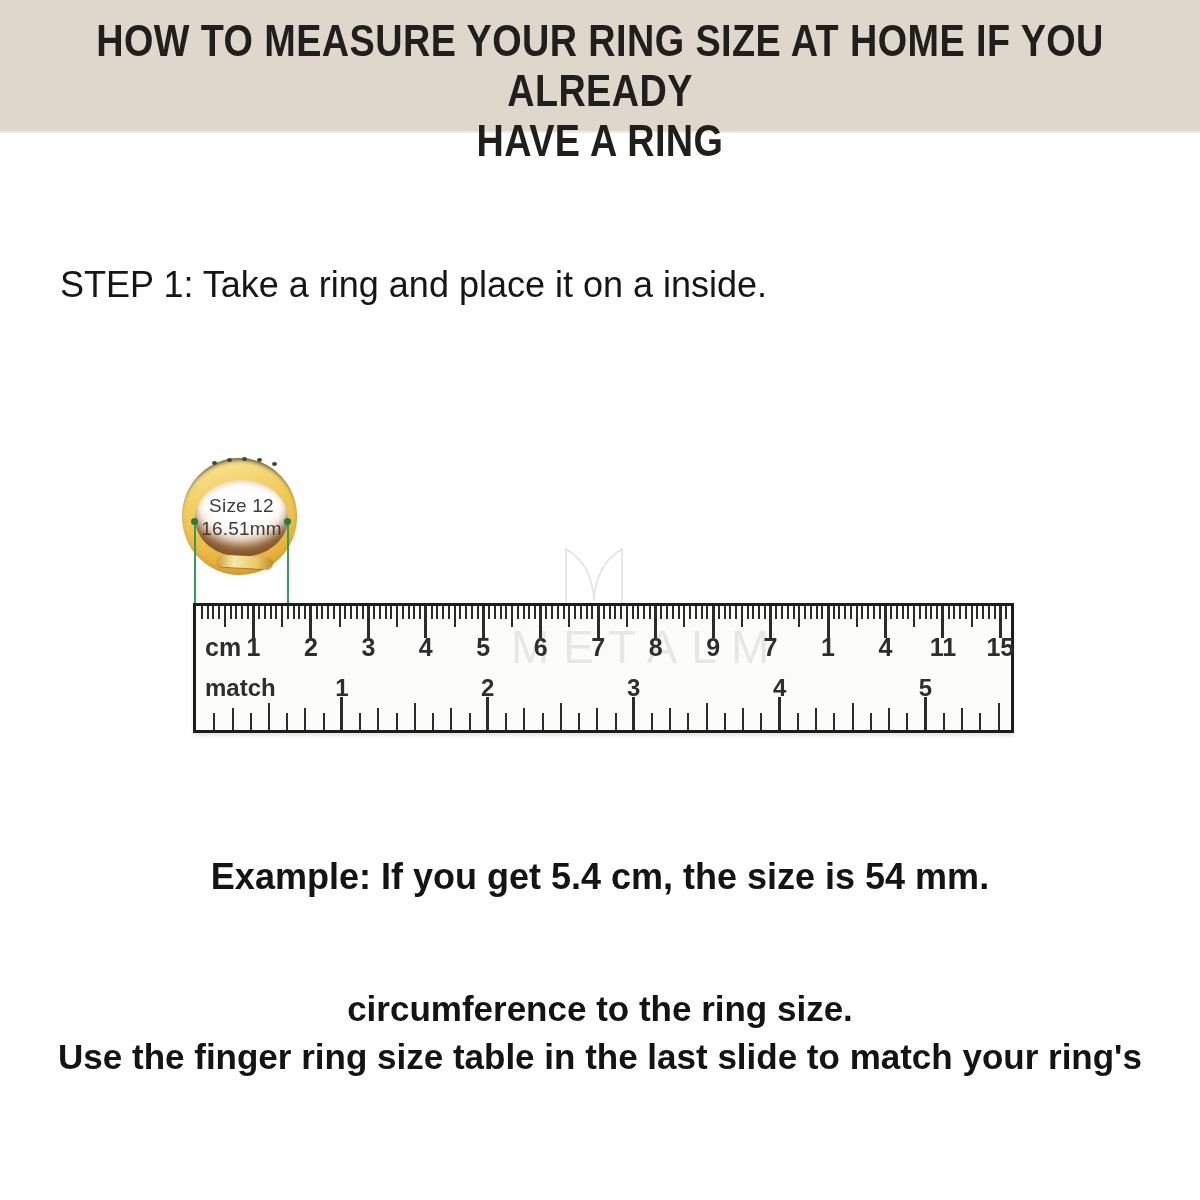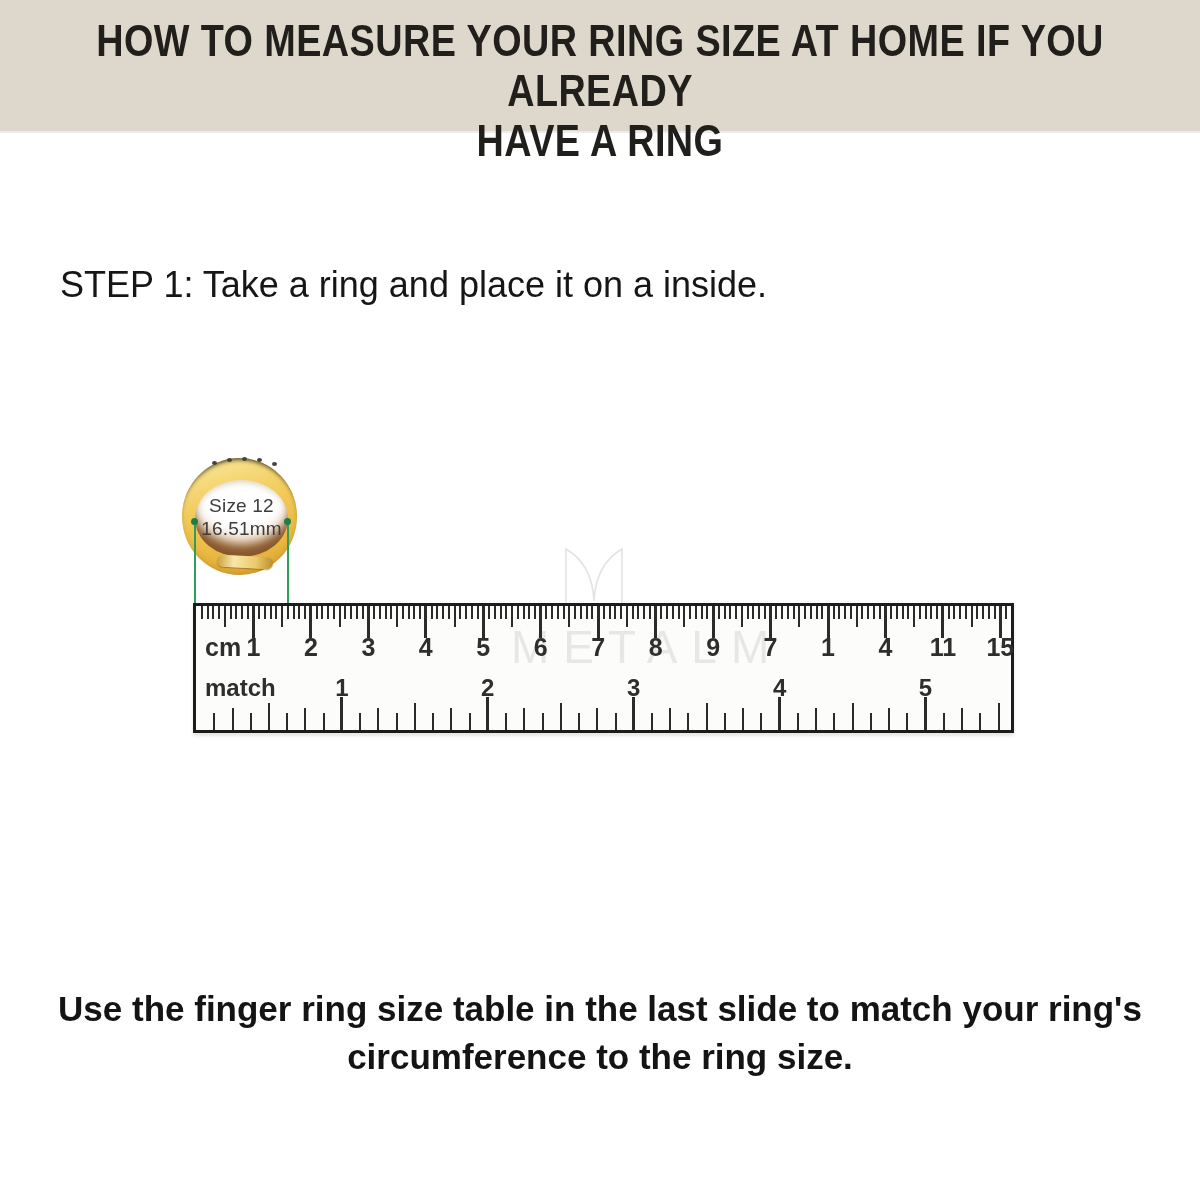--- a/index.html
+++ b/index.html
@@ -320,18 +320,19 @@
       <div class="tick" style="left: 801.5px; width: 2px; height: 27px; bottom: 0px;"></div>
       <div class="num" style="left: 145.9px; top: 69px; font-size: 24px;">1</div>
       <div class="num" style="left: 291.8px; top: 69px; font-size: 24px;">2</div>
       <div class="num" style="left: 437.7px; top: 69px; font-size: 24px;">3</div>
       <div class="num" style="left: 583.6px; top: 69px; font-size: 24px;">4</div>
       <div class="num" style="left: 729.5px; top: 69px; font-size: 24px;">5</div>
     </div>
 </div>
 
 <div class="example">
+  <div class="bold">Example: If you get 5.4 cm, the size is 54 mm.</div>
 </div>
 
 <div class="footer-note">
+  <div>circumference to the ring size.</div>
   <div>Use the finger ring size table in the last slide to match your ring's</div>
-  <div>circumference to the ring size.</div>
 </div>
 
 </body></html>

